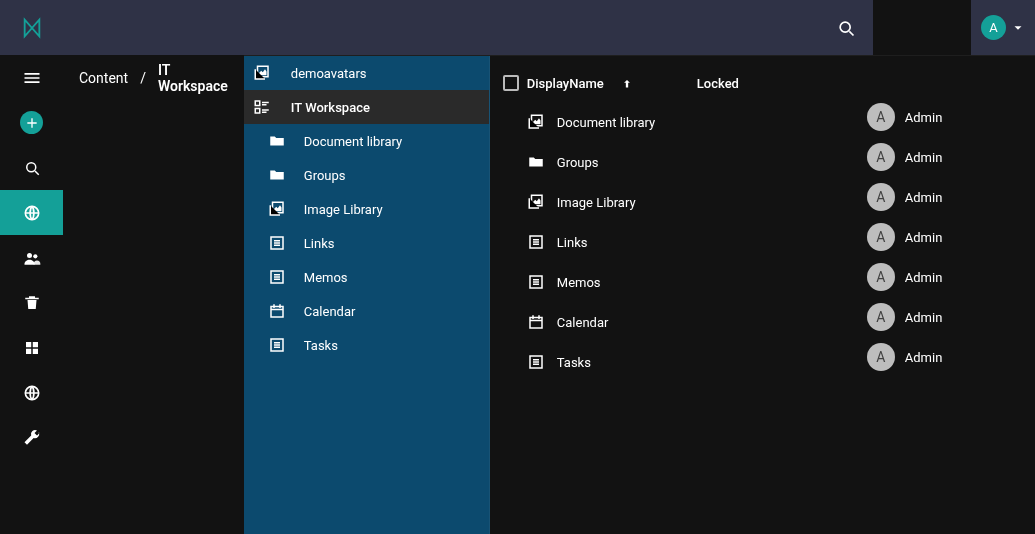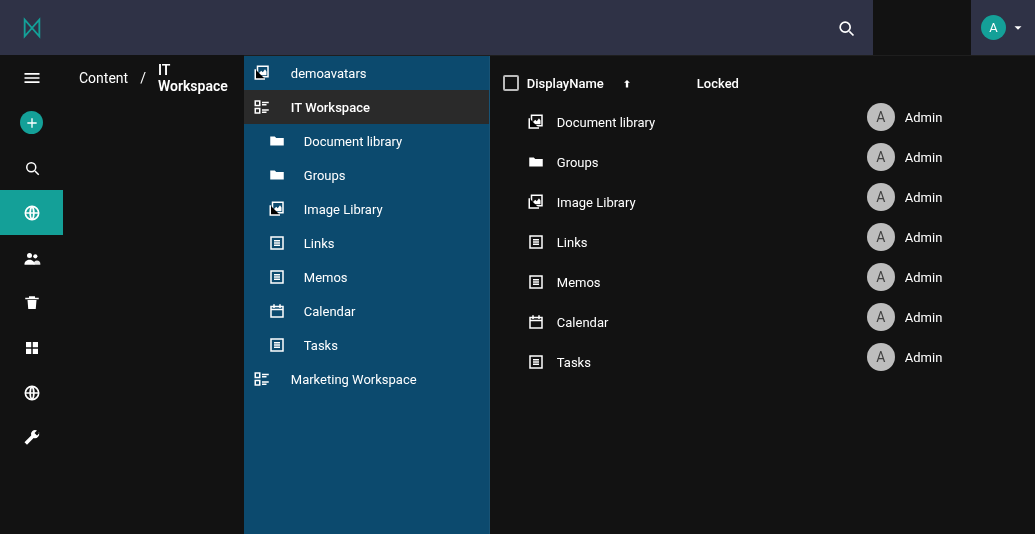--- a/index.html
+++ b/index.html
@@ -447,28 +447,20 @@
             <span class="label">Calendar</span>
           </div>
           <div class="tree-item depth-1">
             <span class="ticon">
               <svg width="18" height="18" viewBox="0 0 24 24">
                 <use href="#i-list"></use>
               </svg>
             </span>
             <span class="label">Tasks</span>
           </div>
-          <div class="tree-item depth-0">
-            <span class="ticon">
-              <svg width="18" height="18" viewBox="0 0 24 24">
-                <use href="#i-workspace"></use>
-              </svg>
-            </span>
-            <span class="label">Marketing Workspace</span>
-          </div>
         </div>
 
       <div class="grid">
         <div class="grid-header">
           <div class="cell-check">
             <div class="checkbox-box"></div>
           </div>
           <div class="cell-name hdr-cell">
             <span>DisplayName</span>
             <span class="sort-arrow">

